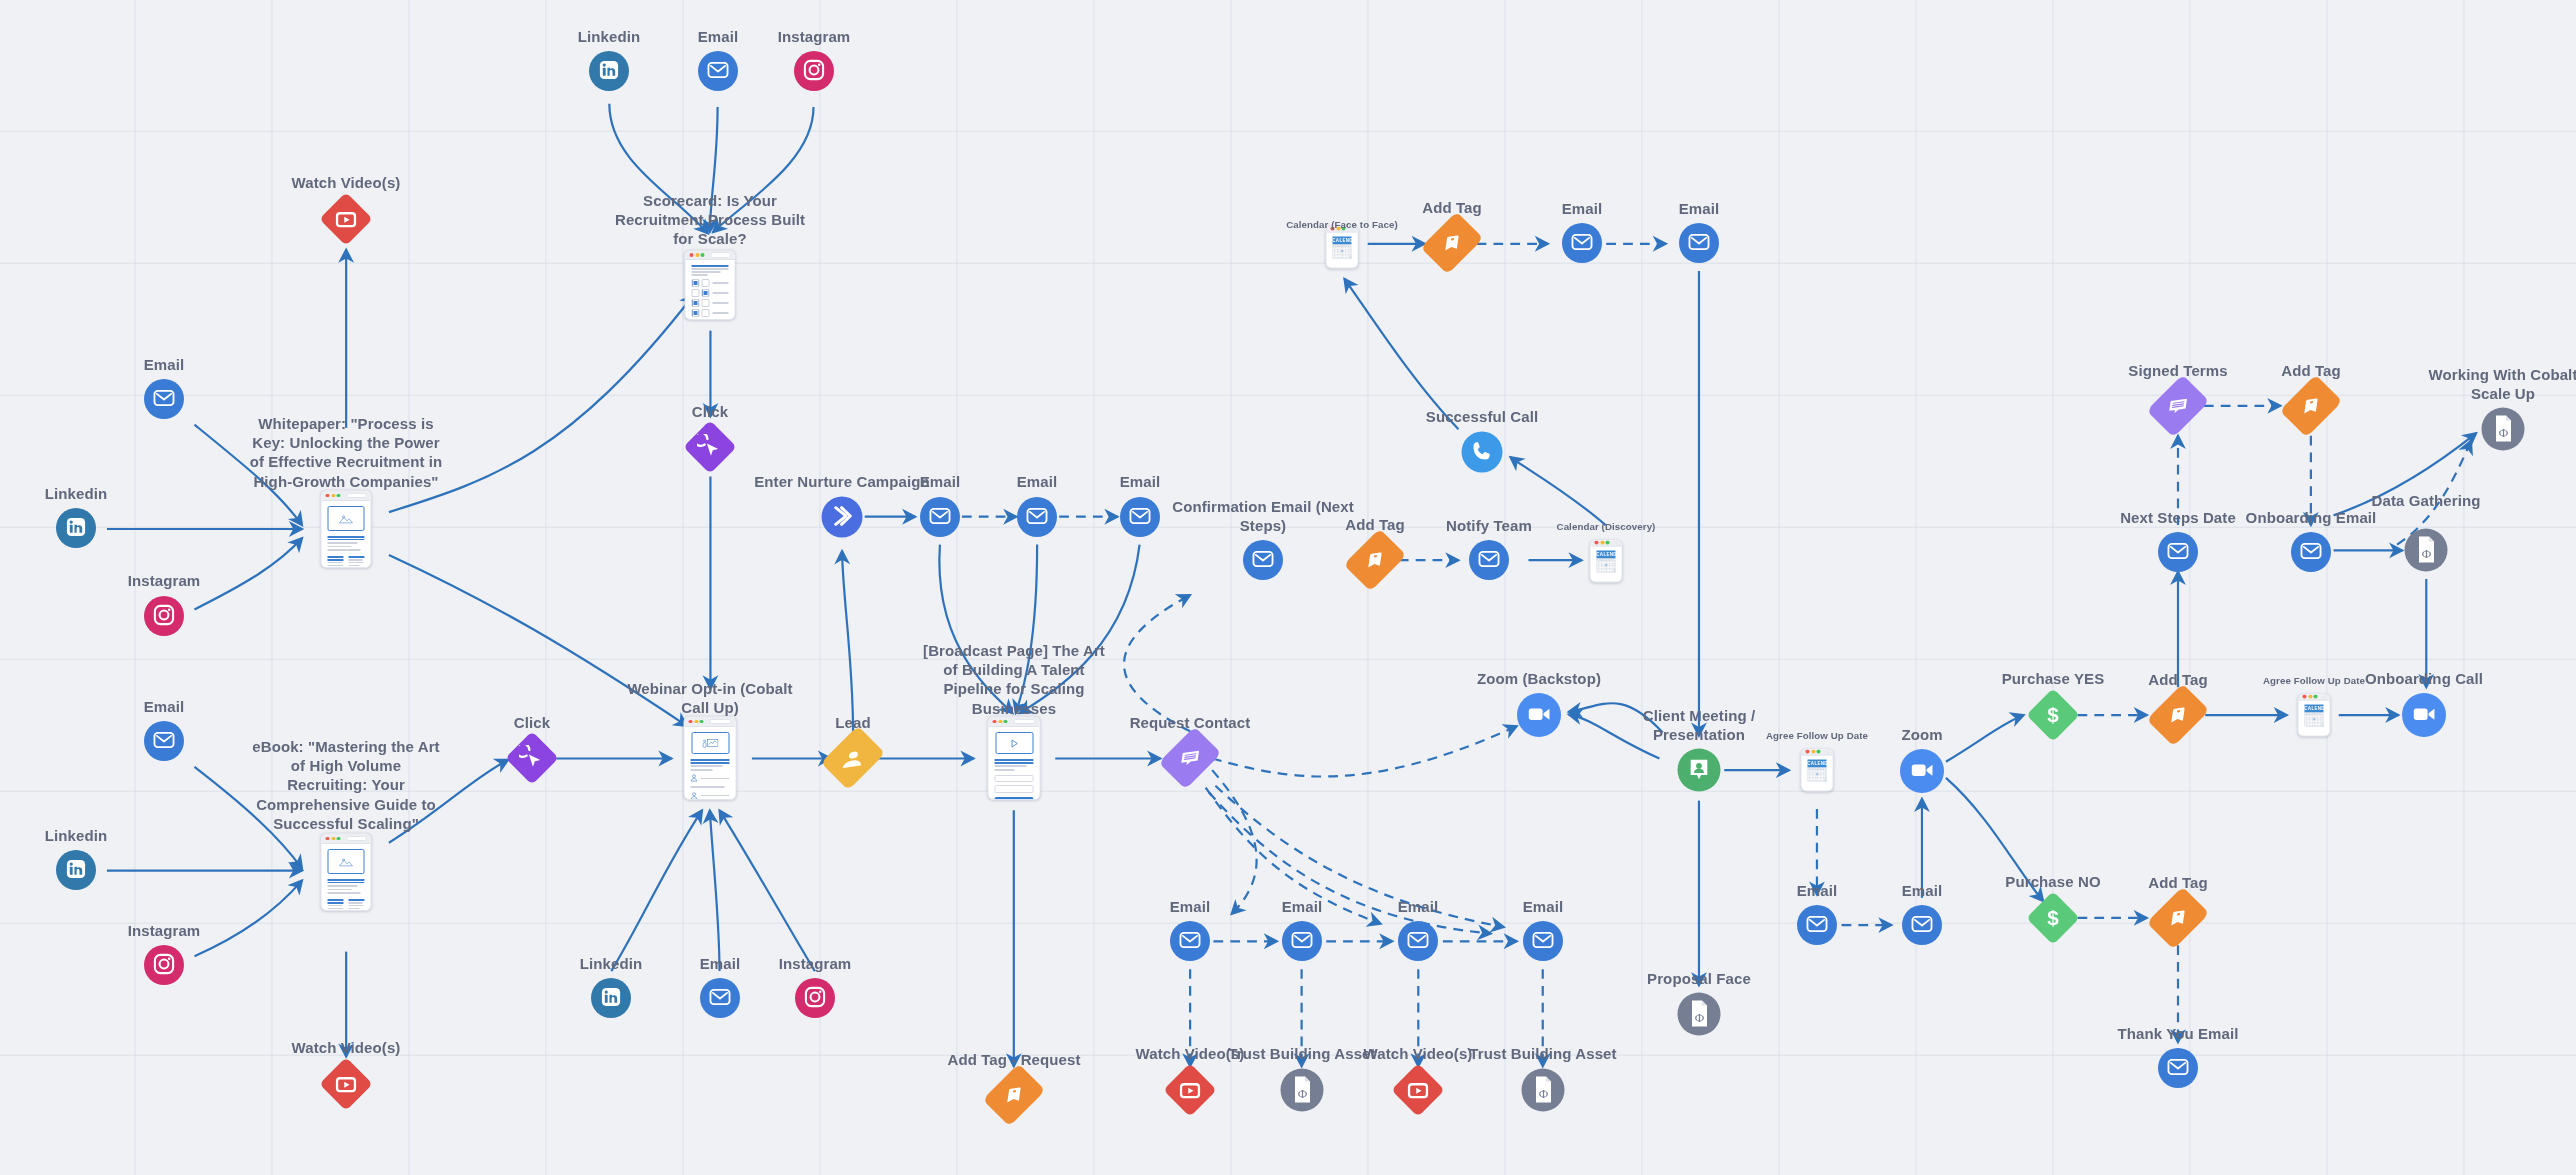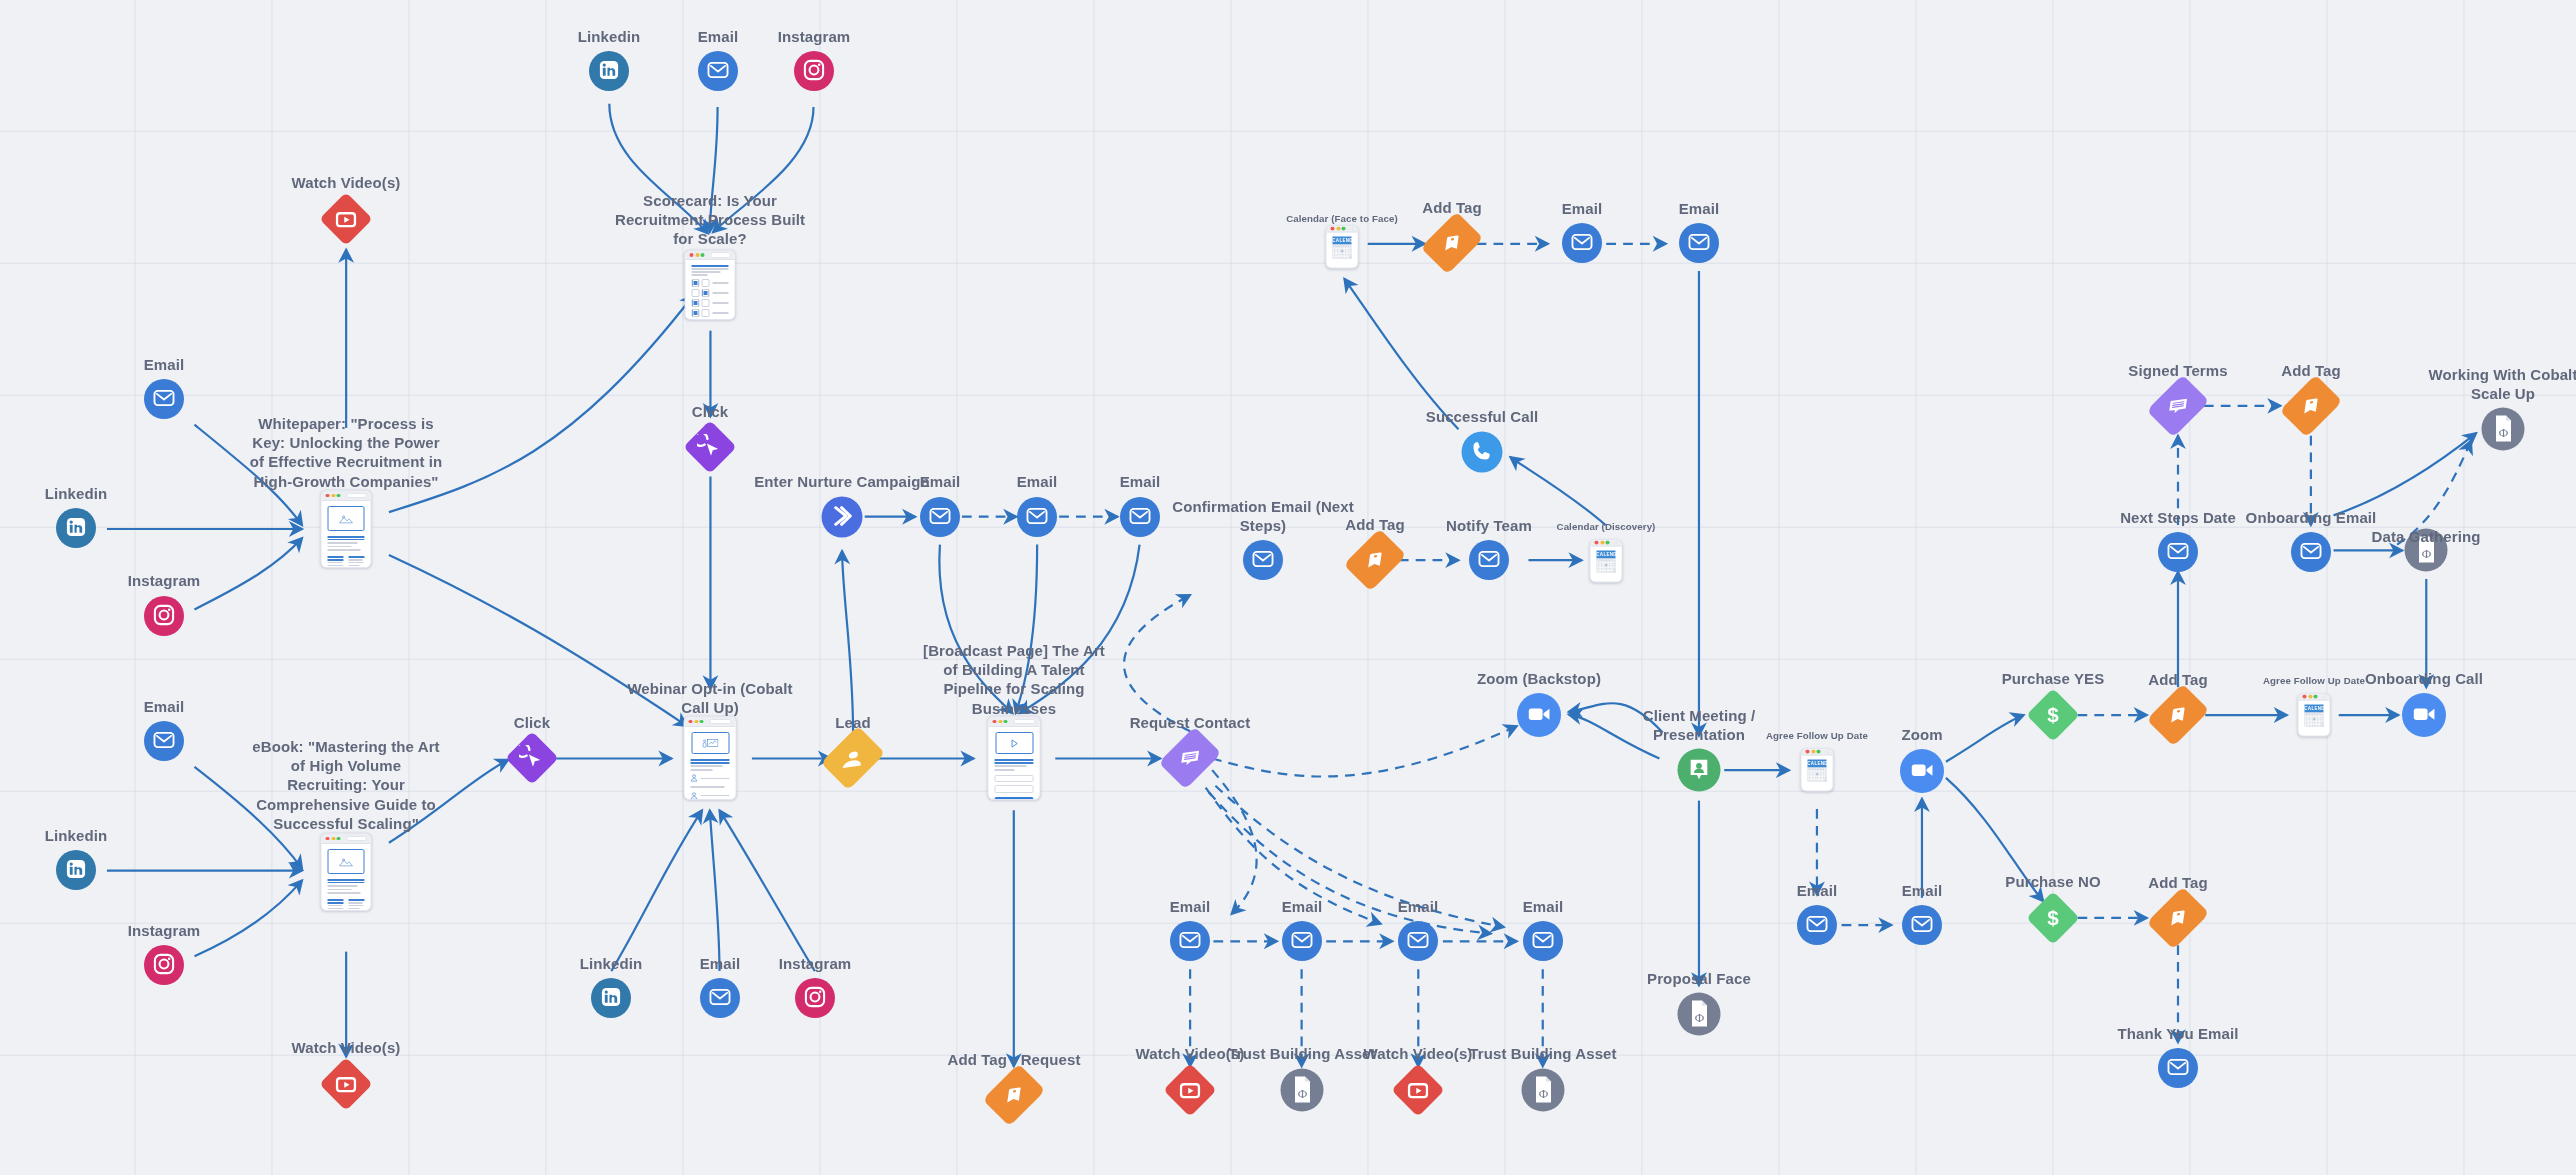--- a/index.html
+++ b/index.html
@@ -840,21 +840,21 @@
               <div style="background:#fff;padding-bottom:58%"></div>
               <div style="background:#fff;padding-bottom:58%"></div>
               <div style="background:#fff;padding-bottom:58%"></div>
               <div style="background:#fff;padding-bottom:58%"></div>
               <div style="background:#e4e8ef;padding-bottom:58%"></div>
             </div>
           </div>
         </div>
       </div>
     </div>
-    <div class="lbl tiny" style="left: 1342px; top: 219px; width: 194px;">Calendar (Face to Face)</div>
+    <div class="lbl tiny" style="left: 1342px; top: 225px; width: 194px;">Calendar (Face to Face)</div>
     <div class="node" style="left: 1452px; top: 243px;">
       <div class="dia" style="width: 38px; height: 38px; background: rgb(239, 139, 51); transform: rotate(45deg) scale(1, 1.34); border-radius: 5.8px; display: flex; align-items: center; justify-content: center;">
         <span style="transform: rotate(-45deg) scale(1, 0.746); display: flex;">
           <svg width="22" height="22" viewBox="0 0 24 24">
             <path d="M8.2 3.4h7.6a1.6 1.6 0 0 1 1.6 1.6v15.2l-5.4-3.2-5.4 3.2V5a1.6 1.6 0 0 1 1.6-1.6z" fill="#fff"></path>
             <circle cx="12" cy="7.3" r="1.5" fill="#ef8b33"></circle>
           </svg>
         </span>
       </div>
     </div>
@@ -1159,15 +1159,15 @@
     <div class="lbl m" style="left: 2311px; top: 518px; width: 194px;">Onboarding Email</div>
     <div class="node" style="left: 2426px; top: 550px;">
       <div class="circ" style="width: 43px; height: 43px; background: rgb(117, 126, 147);">
         <span><svg width="25" height="30" viewBox="0 0 24 30">
             <path d="M5 2h10l5 5v21H5z" fill="#fff"></path>
             <path d="M15 2l5 5h-5z" fill="#dfe2e9"></path>
             <text x="12.5" y="23" font-family="Liberation Serif, serif" font-size="13" fill="#757e93" text-anchor="middle">Φ</text>
           </svg></span>
       </div>
     </div>
-    <div class="lbl m" style="left: 2426px; top: 537px; width: 194px;">Data Gathering</div>
+    <div class="lbl m" style="left: 2426px; top: 501px; width: 194px;">Data Gathering</div>
   </div>
 
 
 </body></html>

